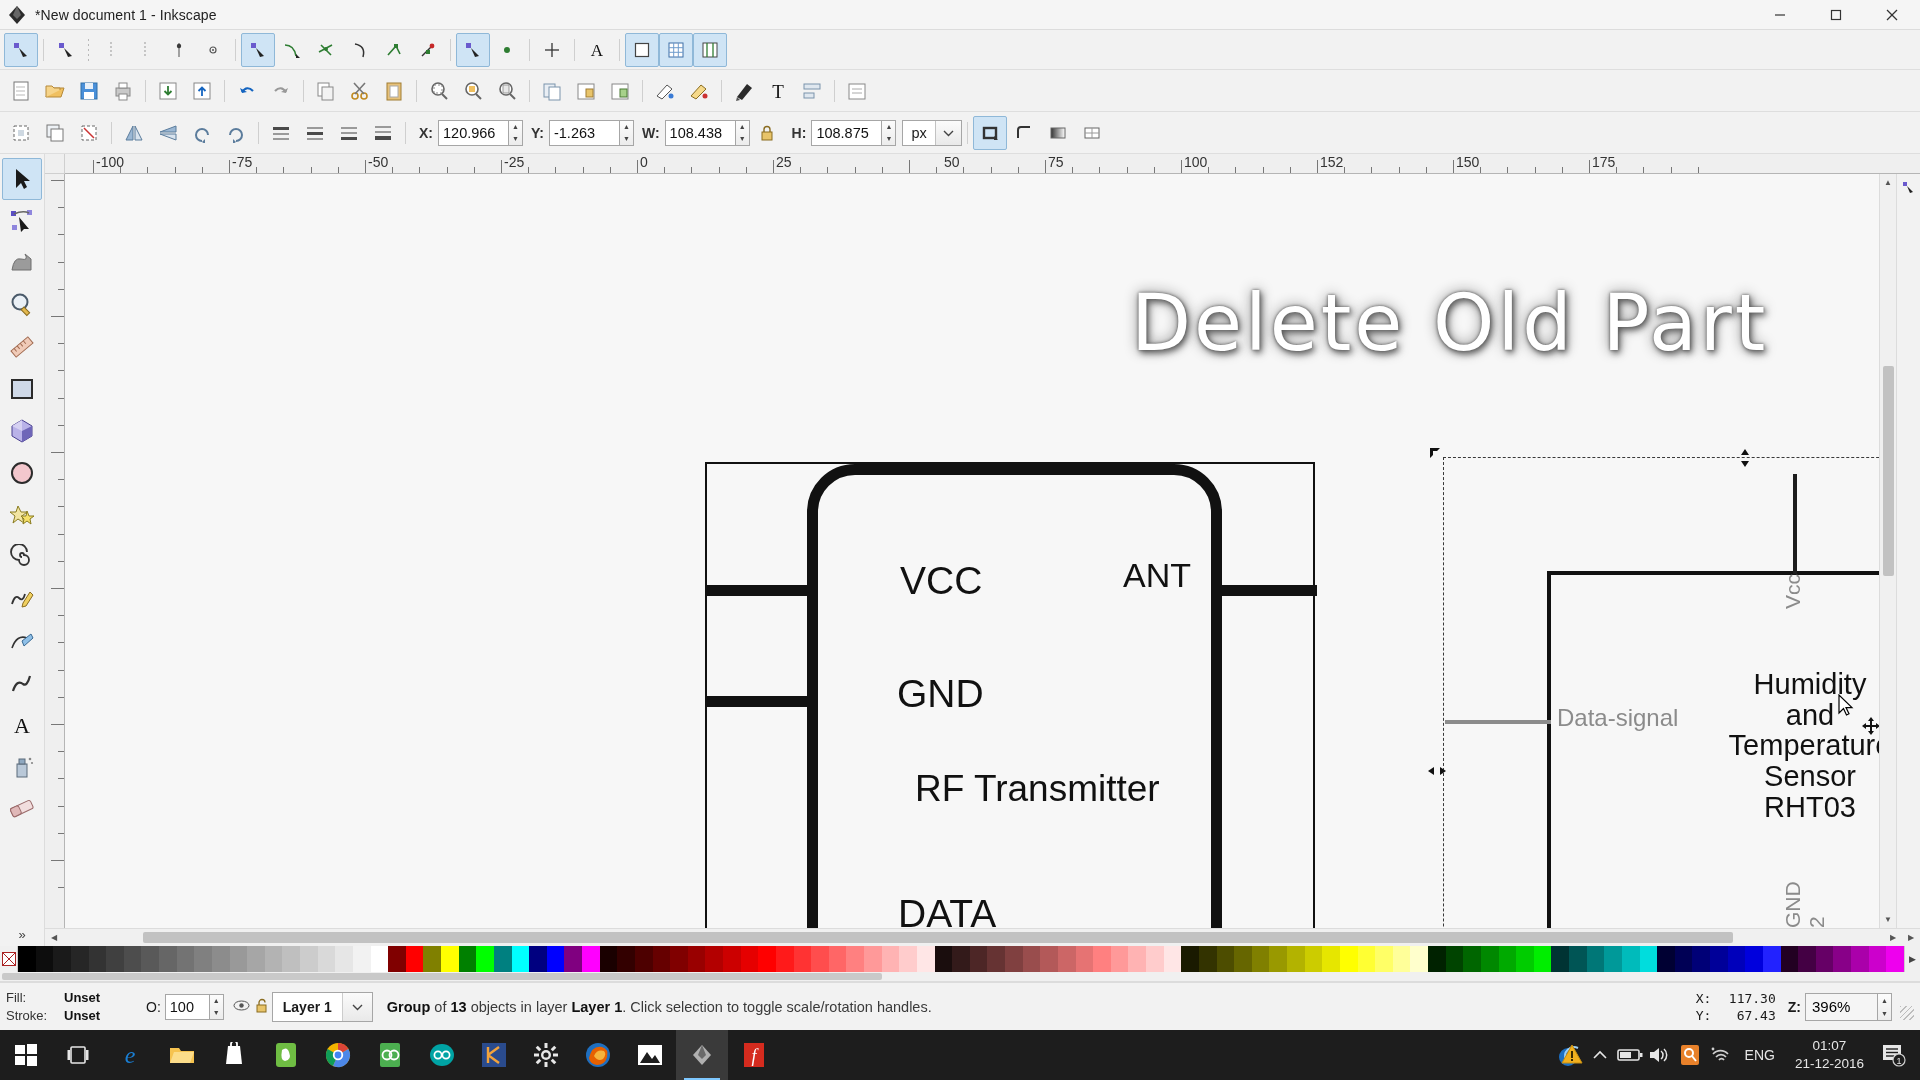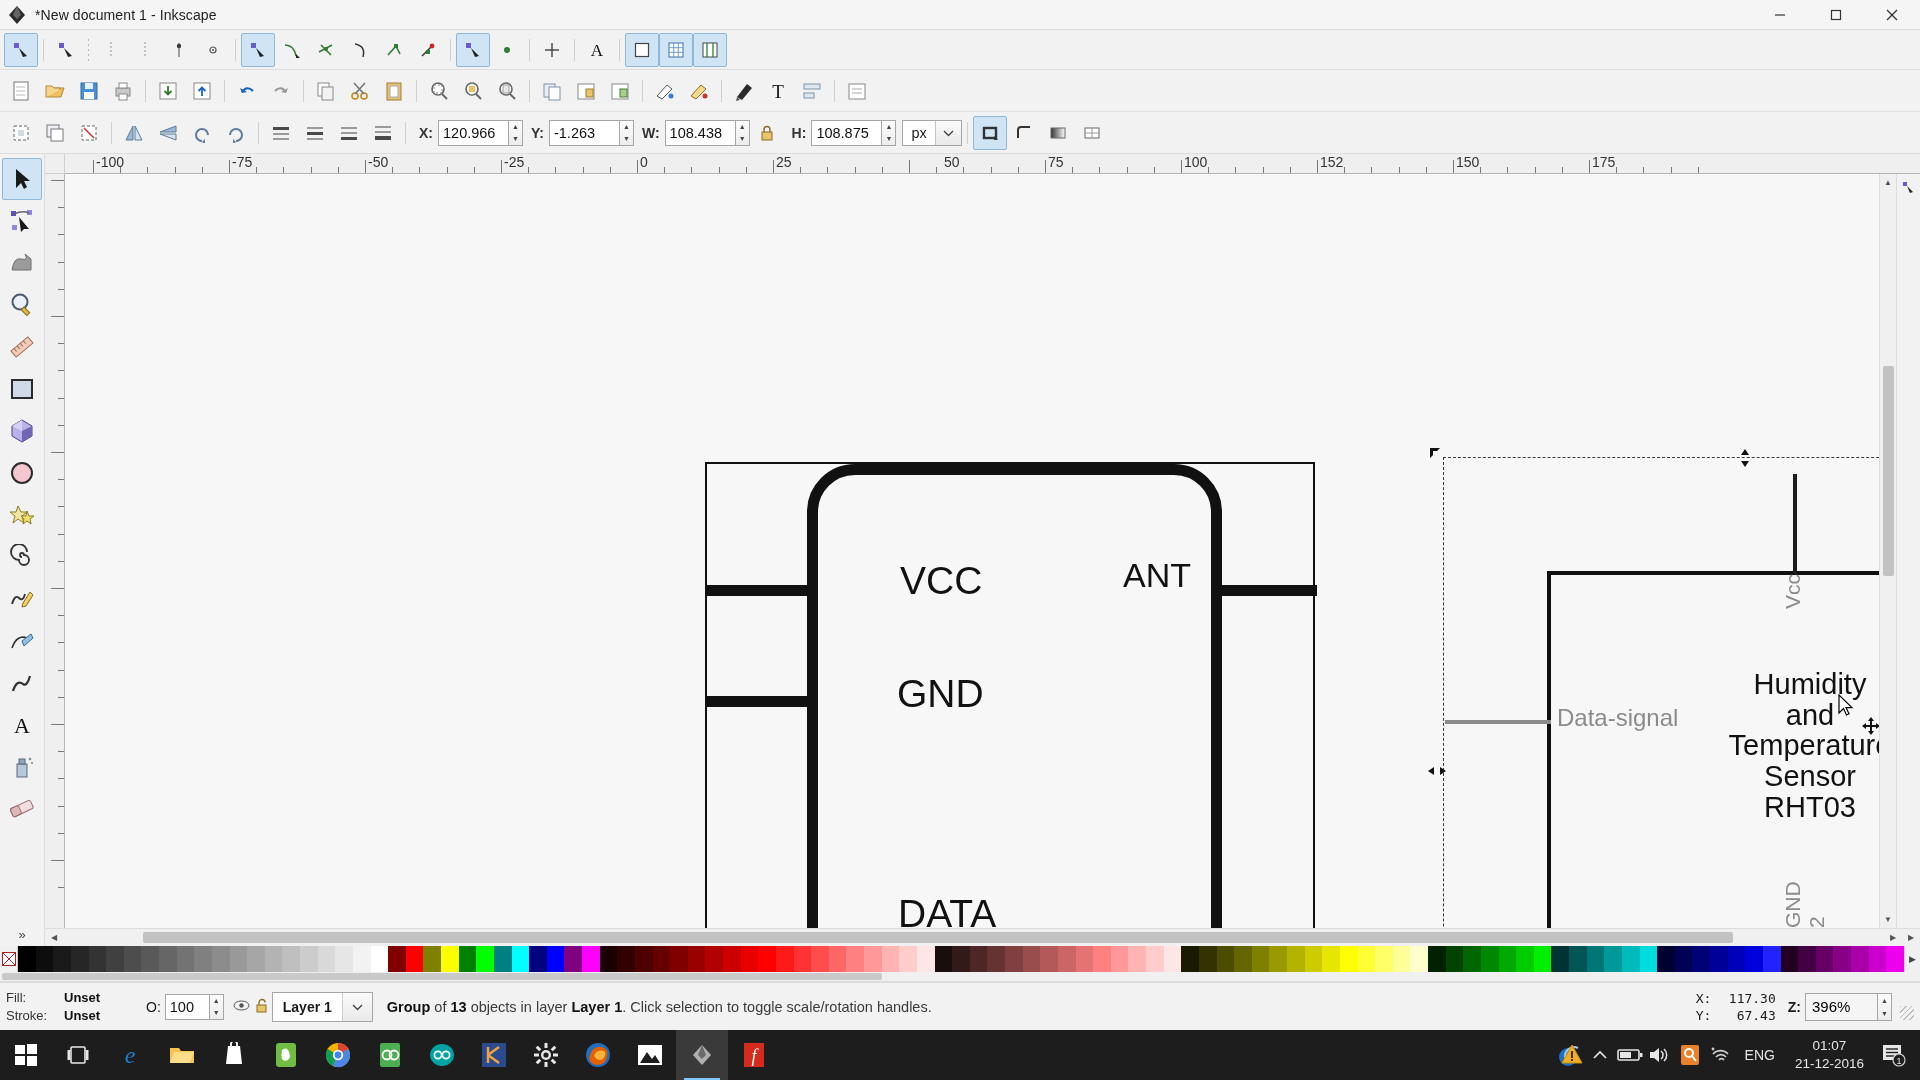--- a/index.html
+++ b/index.html
@@ -888,20 +888,21 @@
               <div class="rf-inner"></div>
               <div class="pin" style="left:0px;top:121px;width:104px;"></div>
               <div class="pin" style="left:0px;top:232px;width:104px;"></div>
 
               <div class="pin" style="left:508px;top:121px;width:102px;"></div>
             </div>
 
             <div class="lbl-vcc">VCC</div>
             <div class="lbl-ant">ANT</div>
             <div class="lbl-gnd">GND</div>
+            <div class="lbl-rf">RF Transmitter</div>
             <div class="lbl-data">DATA</div>
 
             <div class="sel-dash"></div>
 
             <div class="handle" style="left:1363px;top:272px;">
               <svg width="18" height="18">
                   <path d="M2 2 H12 L9 5 H5 V9 L2 12 Z" fill="#111"></path>
                 </svg>
             </div>
             <div class="handle" style="left:1674px;top:275px;">
@@ -937,20 +938,21 @@
                   <path d="M1 1 L1 19 L5.5 14.5 L8.5 21 L11 19.8 L8 13.6 L14 13.6 Z" fill="#fff" stroke="#000" stroke-width="1.2"></path>
                 </svg>
             </div>
             <div class="cursor-move">
               <svg width="18" height="18">
                   <path d="M9 0 L12 4 H10 V8 H14 V6 L18 9 L14 12 V10 H10 V14 H12 L9 18 L6 14 H8 V10 H4 V12 L0 9 L4 6 V8 H8 V4 H6 Z" fill="#111"></path>
                 </svg>
             </div>
           </div>
 
+          <div class="overlay">Delete Old Part</div>
         </div>
 
         <div class="vscroll">
           <div class="arrow">▲</div>
           <div class="track">
             <div class="thumb" style="top:175px;height:210px;"></div>
           </div>
           <div class="arrow">▼</div>
         </div>
 

